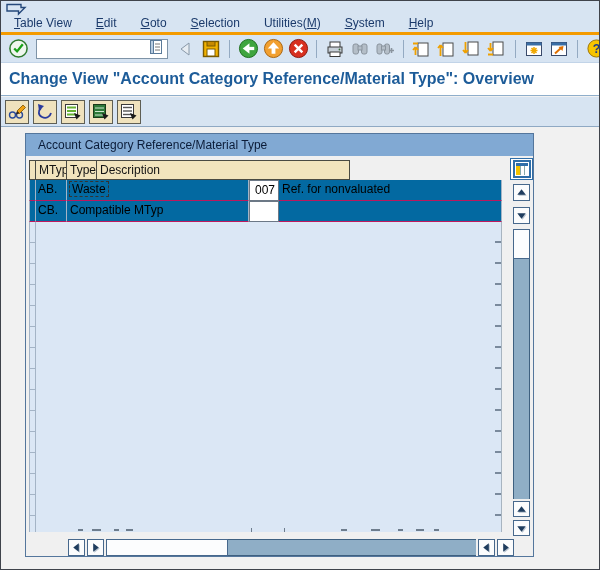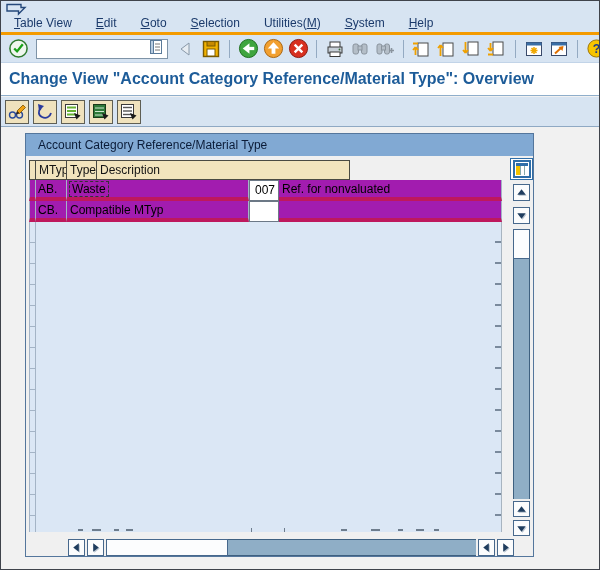--- a/index.html
+++ b/index.html
@@ -42,21 +42,21 @@
   #grid-empty { position:absolute; left:10px; top:46px; width:466px; height:352px;
                 background:#DBE7F5; border-right:1px solid #A8B4C0; }
   #row-ticks { position:absolute; left:469px; top:46px; width:6px; height:352px;
                background:repeating-linear-gradient(to bottom, transparent 0 19px, #7A8A9C 19px 21px); }
   #header-row { position:absolute; left:3px; top:26px; height:20px; display:flex; }
   .hcell { background:#F2E4BD; border:1px solid #4A4A42; border-left:none; height:20px;
            font-size:12px; color:#141414; line-height:18px; padding-left:3px; overflow:hidden; white-space:nowrap; }
   .hcell:first-child { border-left:1px solid #4A4A42; }
   #rows { position:absolute; left:3px; top:46px; }
   .t-row { display:flex; height:21px; }
-  .cell { background:#a21caf; border-right:1px solid #A4B4C6; border-bottom:4px solid #be185d;
+  .cell { background:#0369a1; border-right:1px solid #A4B4C6; border-bottom:1px solid #be185d;
           height:21px; font-size:12px; color:#000; line-height:19px; padding-left:3px;
           overflow:hidden; white-space:nowrap; }
   .c-sel  { width:7px;  padding:0; border-left:1px solid #A4B4C6; }
   .c-mtyp { width:31px; padding-left:2px; }
   .c-descr{ width:182px; }
   .c-aref { width:30px; background:#FFFFFF; border:1px solid #6C7886; text-align:right; padding-right:3px; padding-left:4px; }
   .c-desc { width:223px; }
   .focusbox { outline:1px dashed #333; padding:0 2px;text-align:right; }
   #selector-strip { position:absolute; left:3px; top:46px; width:7px; height:352px; overflow:hidden; }
   .sel-cell { width:7px; height:21px; background:#DBE7F5; border:1px solid #A4B4C6; border-top:none; }

